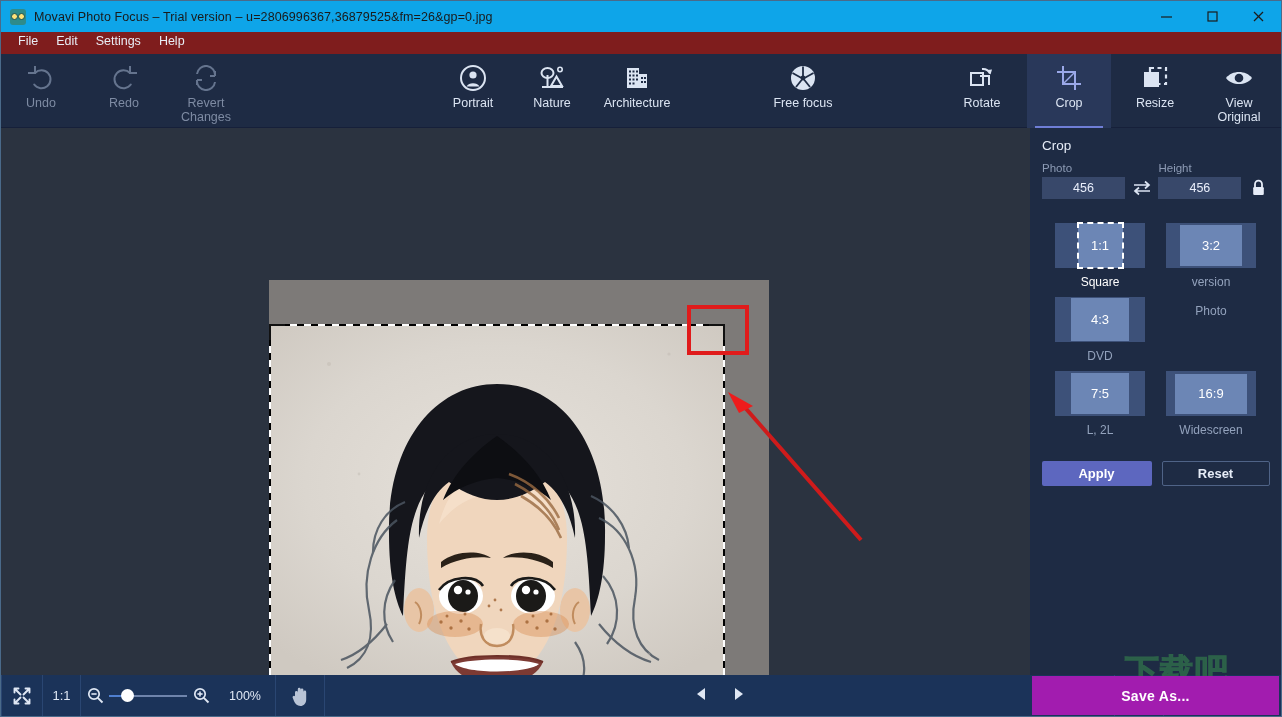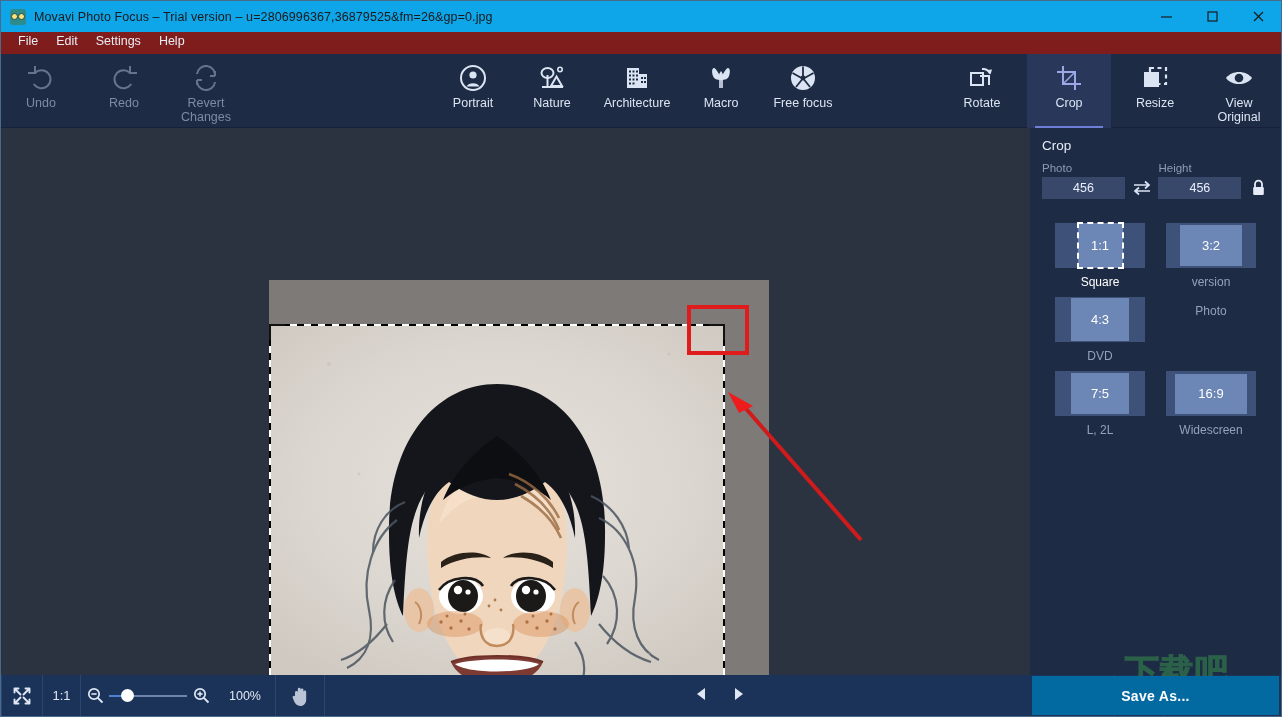--- a/index.html
+++ b/index.html
@@ -253,21 +253,21 @@
   #zoom-slider .thumb {
     position: absolute; left: 12px; top: 14px;
     width: 13px; height: 13px; border-radius: 50%;
     background: #ffffff;
   }
   #zoom-pct { font-size: 12.5px; color: #dfe7f4; width: 60px; text-align: center; }
   #dims { font-size: 13px; color: #dfe7f4; padding: 0 14px; }
   #saveas {
     position: absolute; right: 2px; top: 1px;
     width: 247px; height: 39px;
-    background: #0369a1;
+    background: #a21caf;
     color: #fff; font-size: 14px; font-weight: bold;
     display: flex; align-items: center; justify-content: center;
     letter-spacing: .3px;
   }
   
   #watermark {
     position: absolute; right: 6px; bottom: 2px;
     width: 150px; height: 62px;
     pointer-events: none; opacity: .85;
   }
@@ -395,31 +395,20 @@
             <rect x="18" y="13" width="2" height="2"></rect>
               <rect x="21" y="13" width="2" height="2"></rect>
             <rect x="18" y="17" width="2" height="2"></rect>
               <rect x="21" y="17" width="2" height="2"></rect>
           </g>
         </svg>
       </div>
       <div class="tlabel">Architecture</div>
     </div>
 
-    <div class="tool" style="left:688px; width:64px;">
-      <div class="ticon">
-        <svg width="28" height="28" viewBox="0 0 28 28">
-          <path d="M14 14 C10 6 8 4 7 4 C5 4 4.5 8 6 12 C7 15 10 16 14 16 Z" fill="#dbe4f2"></path>
-          <path d="M14 14 C18 6 20 4 21 4 C23 4 23.5 8 22 12 C21 15 18 16 14 16 Z" fill="#dbe4f2"></path>
-          <path d="M14 7 C11.5 10 11 13 14 17 C17 13 16.5 10 14 7 Z" fill="#dbe4f2"></path>
-          <path d="M13 15 L13 24 M15 15 L15 24" stroke="#dbe4f2" stroke-width="1.6"></path>
-        </svg>
-      </div>
-      <div class="tlabel">Macro</div>
-    </div>
 
     <div class="tool" style="left:756px; width:92px;">
       <div class="ticon">
         <svg width="28" height="28" viewBox="0 0 28 28">
           <circle cx="14" cy="14" r="12" fill="#dbe4f2"></circle>
           <g stroke="#1e2b44" stroke-width="1.8" fill="none">
             <line x1="14" y1="2.5" x2="14" y2="12"></line>
             <line x1="24.5" y1="9" x2="15.5" y2="14"></line>
             <line x1="21" y1="23" x2="15" y2="15.5"></line>
             <line x1="7" y1="23" x2="13" y2="15.5"></line>
@@ -675,20 +664,24 @@
       </div>
 
       <div class="aspect">
         <div class="frame">
           <div class="inner" style="width:72px;height:40px;">16:9</div>
         </div>
         <div class="aname">Widescreen</div>
       </div>
     </div>
 
+    <div id="actions">
+      <div id="apply-btn">Apply</div>
+      <div id="reset-btn">Reset</div>
+    </div>
   </div>
 
   <div id="bottombar">
     <div class="bsep"></div>
     <div class="bbtn" style="width:40px;">
       <svg width="20" height="20" viewBox="0 0 20 20">
         <g stroke="#dfe7f4" stroke-width="1.9" fill="none" stroke-linecap="round">
           <path d="M8.5 8.5 L2.5 2.5 M2.5 2.5 L2.5 6.5 M2.5 2.5 L6.5 2.5"></path>
           <path d="M11.5 8.5 L17.5 2.5 M17.5 2.5 L17.5 6.5 M17.5 2.5 L13.5 2.5"></path>
           <path d="M8.5 11.5 L2.5 17.5 M2.5 17.5 L2.5 13.5 M2.5 17.5 L6.5 17.5"></path>

